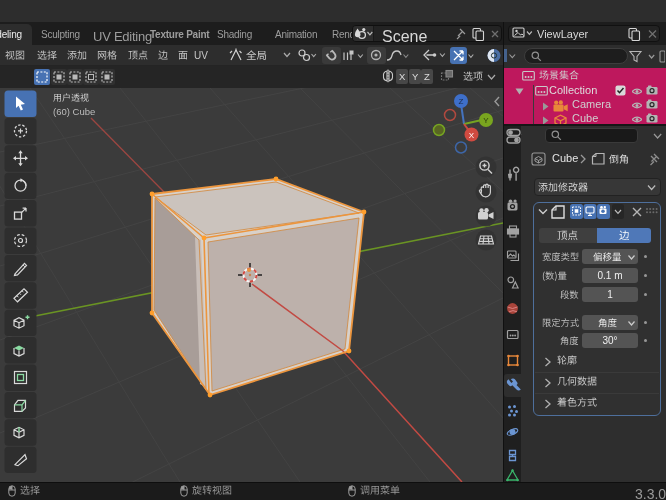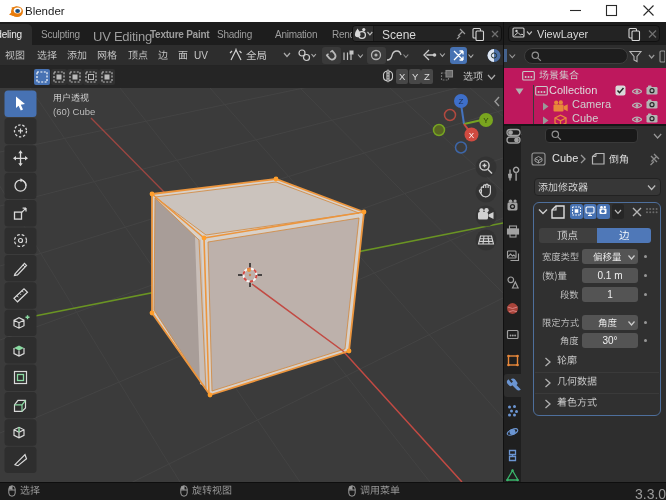--- a/index.html
+++ b/index.html
@@ -2,55 +2,38 @@
 <html><head><meta charset="utf-8"><title>Blender</title><style>
 *{margin:0;padding:0;box-sizing:border-box}
 html,body{width:666px;height:500px;overflow:hidden;background:#2d2d2d}
 #root{position:relative;width:666px;height:500px;background:#2d2d2d;
  font-family:"Liberation Sans",sans-serif;overflow:hidden}
 .abs{position:absolute}
 .cjk{position:absolute}
 .t{position:absolute;white-space:nowrap}
 </style></head><body>
 <div id="root">
-    <div class="abs" style="left:0;top:0;width:666px;height:22px;background:#fff">
-      <svg class="abs" style="left:7px;top:3px" width="17" height="16" viewBox="0 0 17 16">
-<path d="M2 11.5 L8 6.5 L12 8 L6 13 Z" fill="#e87d0d"></path>
-<path d="M4.5 4.5 L10 3.5 L9.5 7 L5.5 7.5 Z" fill="#e87d0d"></path>
-<ellipse cx="10" cy="8.6" rx="6" ry="5.4" fill="#e87d0d"></ellipse>
-<ellipse cx="10.6" cy="7.4" rx="3.9" ry="3" fill="#fff"></ellipse>
-<ellipse cx="10.6" cy="8" rx="2.4" ry="2" fill="#1b4c7c"></ellipse>
-</svg>
-      <span class="t" style="left:25px;top:5px;font-size:11.5px;color:#1c1c1c;font-weight:normal;letter-spacing:0">Blender</span>
-      <svg class="abs" style="left:560px;top:0" width="106" height="22" viewBox="0 0 106 22">
-<g stroke="#2a2a2a" stroke-width="1.1" fill="none">
-<line x1="10" y1="10.5" x2="21" y2="10.5"></line>
-<rect x="46.5" y="5.5" width="10" height="10"></rect>
-<path d="M83.5 5.5 L93.5 15.5 M93.5 5.5 L83.5 15.5"></path>
-</g>
-      </svg>
-    </div>
     <div class="abs" style="left:0;top:22px;width:666px;height:23px;background:#1d1d1d">
       <div class="abs" style="left:-12px;top:2px;width:44px;height:21px;background:#2d2d2d;border-radius:5px 5px 0 0"></div>
       <span class="t" style="left:-9px;top:7px;font-size:10px;color:#ececec;font-weight:normal;letter-spacing:-0.2px">odeling</span>
       <span class="t" style="left:41px;top:7px;font-size:10px;color:#9d9d9d;font-weight:normal;letter-spacing:-0.25px">Sculpting</span>
       <span class="t" style="left:93px;top:7px;font-size:13px;color:#9d9d9d;font-weight:normal;letter-spacing:-0.25px">UV Editing</span>
       <span class="t" style="left:150px;top:7px;font-size:10px;color:#9d9d9d;font-weight:bold;letter-spacing:-0.25px">Texture Paint</span>
       <span class="t" style="left:217px;top:7px;font-size:10px;color:#9d9d9d;font-weight:normal;letter-spacing:-0.25px">Shading</span>
       <span class="t" style="left:275px;top:7px;font-size:10px;color:#9d9d9d;font-weight:normal;letter-spacing:-0.25px">Animation</span>
       <span class="t" style="left:332px;top:7px;font-size:10px;color:#9d9d9d;font-weight:normal;letter-spacing:-0.25px">Rendering</span>
       <div class="abs" style="left:352px;top:3px;width:150px;height:17px;background:#232323;border:1px solid #101010;border-radius:4px"></div>
       <div class="abs" style="left:353px;top:4px;width:21px;height:15px;background:#2e2e2e;border-right:1px solid #191919;border-radius:3px 0 0 3px"></div>
       <svg class="abs" style="left:354px;top:5px" width="20" height="13" viewBox="0 0 20 13">
 <path d="M3.5 1.5 Q6.5 5 6.5 7.5 A2.8 2.8 0 0 1 0.9 7.5 Q0.9 5 3.5 1.5 Z" fill="#d8d8d8"></path>
 <circle cx="8" cy="8" r="3.4" fill="none" stroke="#d8d8d8" stroke-width="1.3"></circle>
 <circle cx="9.8" cy="2.6" r="1.6" fill="#d8d8d8"></circle>
 <path d="M13.5 5 l2.4 2.8 2.4-2.8" stroke="#bbb" stroke-width="1.2" fill="none"></path>
 </svg>
-      <span class="t" style="left:382px;top:6px;font-size:12px;color:#d8d8d8;font-weight:normal;letter-spacing:0">Scene</span>
+      <span class="t" style="left:382px;top:6px;font-size:16px;color:#d8d8d8;font-weight:normal;letter-spacing:0">Scene</span>
       <svg class="abs" style="left:454px;top:5px" width="48" height="14" viewBox="0 0 48 14">
 <g stroke="#9a9a9a" stroke-width="1.2" fill="none">
 <path d="M6 2 L11 7 M8.5 4.5 L4 9 M3 12 L6.2 8.8"></path>
 </g>
 <g stroke="#d5d5d5" stroke-width="1.1" fill="none">
 <rect x="19" y="1.5" width="7.5" height="9.5" rx="1"></rect>
 <rect x="22" y="4" width="7.5" height="9.5" rx="1" fill="#232323"></rect>
 </g>
 <g stroke="#6f6f6f" stroke-width="1.3" fill="none">
 <path d="M38 4 L44 10 M44 4 L38 10"></path>

